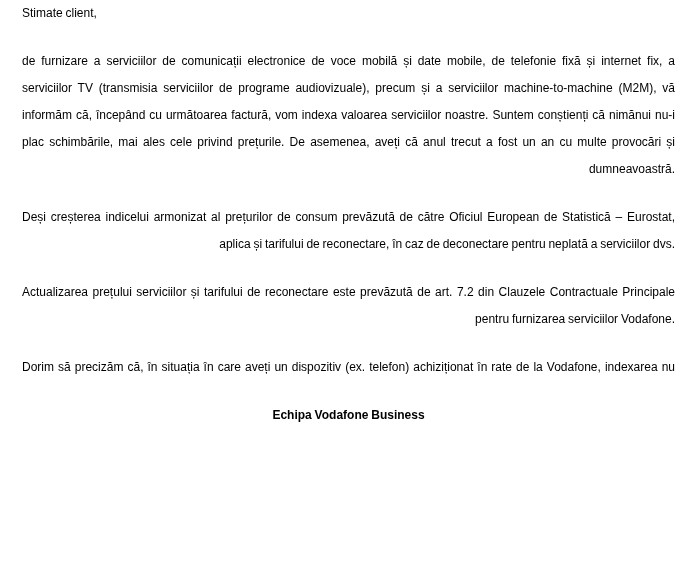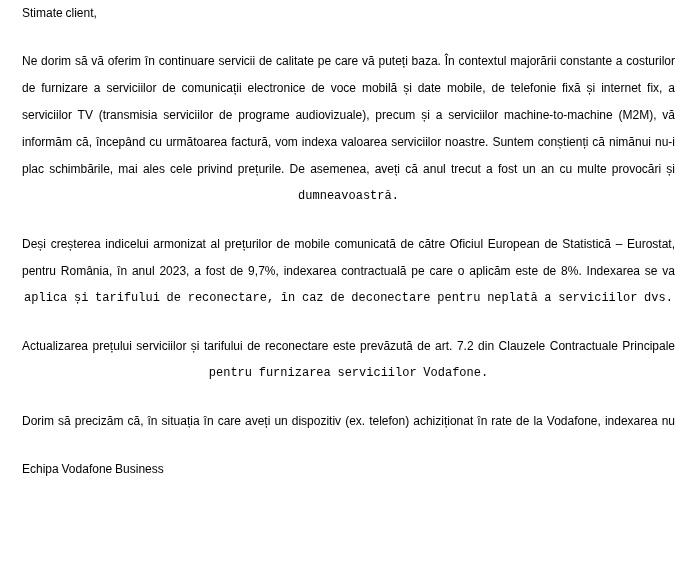--- a/index.html
+++ b/index.html
@@ -32,46 +32,44 @@
     display: block;
     white-space: normal;
     hyphens: none;
   }
   
   .line.fill {
     text-align: justify;
     text-align-last: justify;
   }
   .line.last {
-    text-align: center;
-    font-family: Liberation Mono, monospace;
+    text-align: right;
   }
   .signature {
     margin: 0;
-    font-weight: normal;
+    font-weight: bold;
+    text-align: center;
   }
 </style>
 </head>
 <body>
 
 <div class="letter">
   <p class="salutation">Stimate client,</p>
 
   <div id="paragraphs">
       <p class="paragraph">
-        <span class="line fill">Ne dorim să vă oferim în continuare servicii de calitate pe care vă puteți baza. În contextul majorării constante a costurilor</span>
         <span class="line fill">de furnizare a serviciilor de comunicații electronice de voce mobilă și date mobile, de telefonie fixă și internet fix, a</span>
         <span class="line fill">serviciilor TV (transmisia serviciilor de programe audiovizuale), precum și a serviciilor machine-to-machine (M2M), vă</span>
         <span class="line fill">informăm că, începând cu următoarea factură, vom indexa valoarea serviciilor noastre. Suntem conștienți că nimănui nu-i</span>
         <span class="line fill">plac schimbările, mai ales cele privind prețurile. De asemenea, aveți că anul trecut a fost un an cu multe provocări și</span>
         <span class="line last">dumneavoastră.</span>
       </p>
       <p class="paragraph">
-        <span class="line fill">Deși creșterea indicelui armonizat al prețurilor de mobile comunicată de către Oficiul European de Statistică – Eurostat,</span>
-        <span class="line fill">pentru România, în anul 2023, a fost de 9,7%, indexarea contractuală pe care o aplicăm este de 8%. Indexarea se va</span>
+        <span class="line fill">Deși creșterea indicelui armonizat al prețurilor de consum prevăzută de către Oficiul European de Statistică – Eurostat,</span>
         <span class="line last">aplica și tarifului de reconectare, în caz de deconectare pentru neplată a serviciilor dvs.</span>
       </p>
       <p class="paragraph">
         <span class="line fill">Actualizarea prețului serviciilor și tarifului de reconectare este prevăzută de art. 7.2 din Clauzele Contractuale Principale</span>
         <span class="line last">pentru furnizarea serviciilor Vodafone.</span>
       </p>
       <p class="paragraph">
         <span class="line fill">Dorim să precizăm că, în situația în care aveți un dispozitiv (ex. telefon) achiziționat în rate de la Vodafone, indexarea nu</span>
       </p>
     </div>

